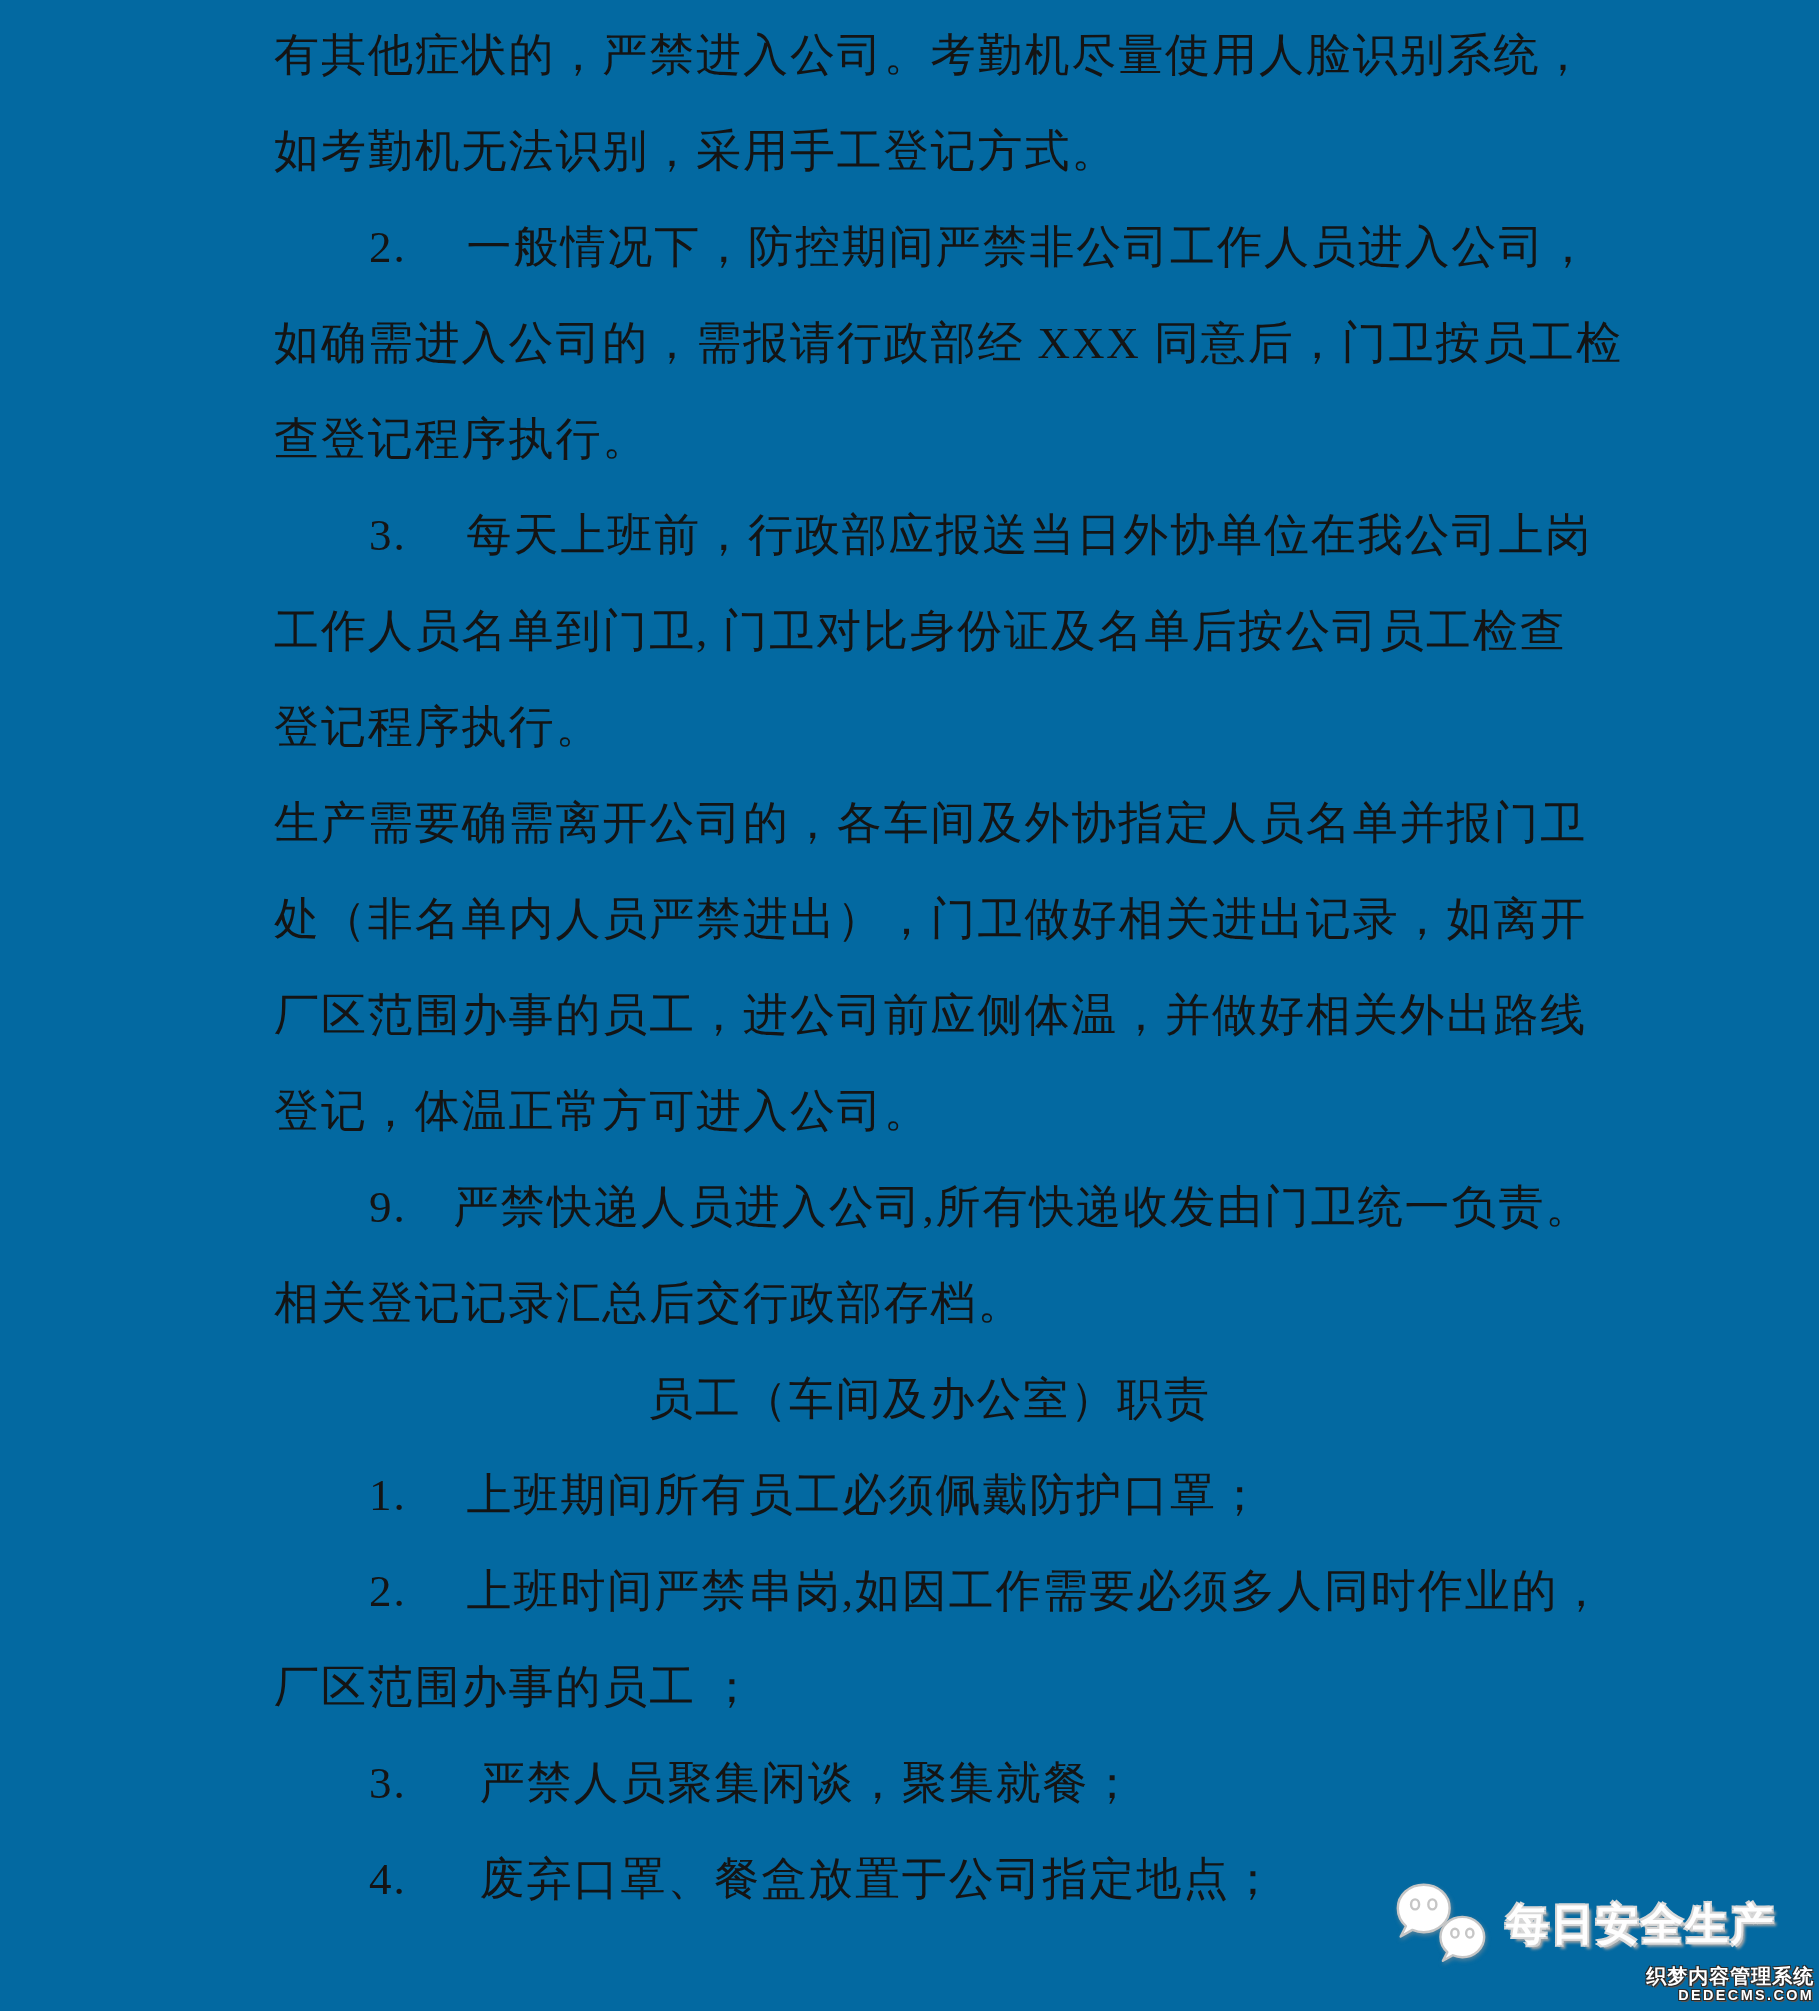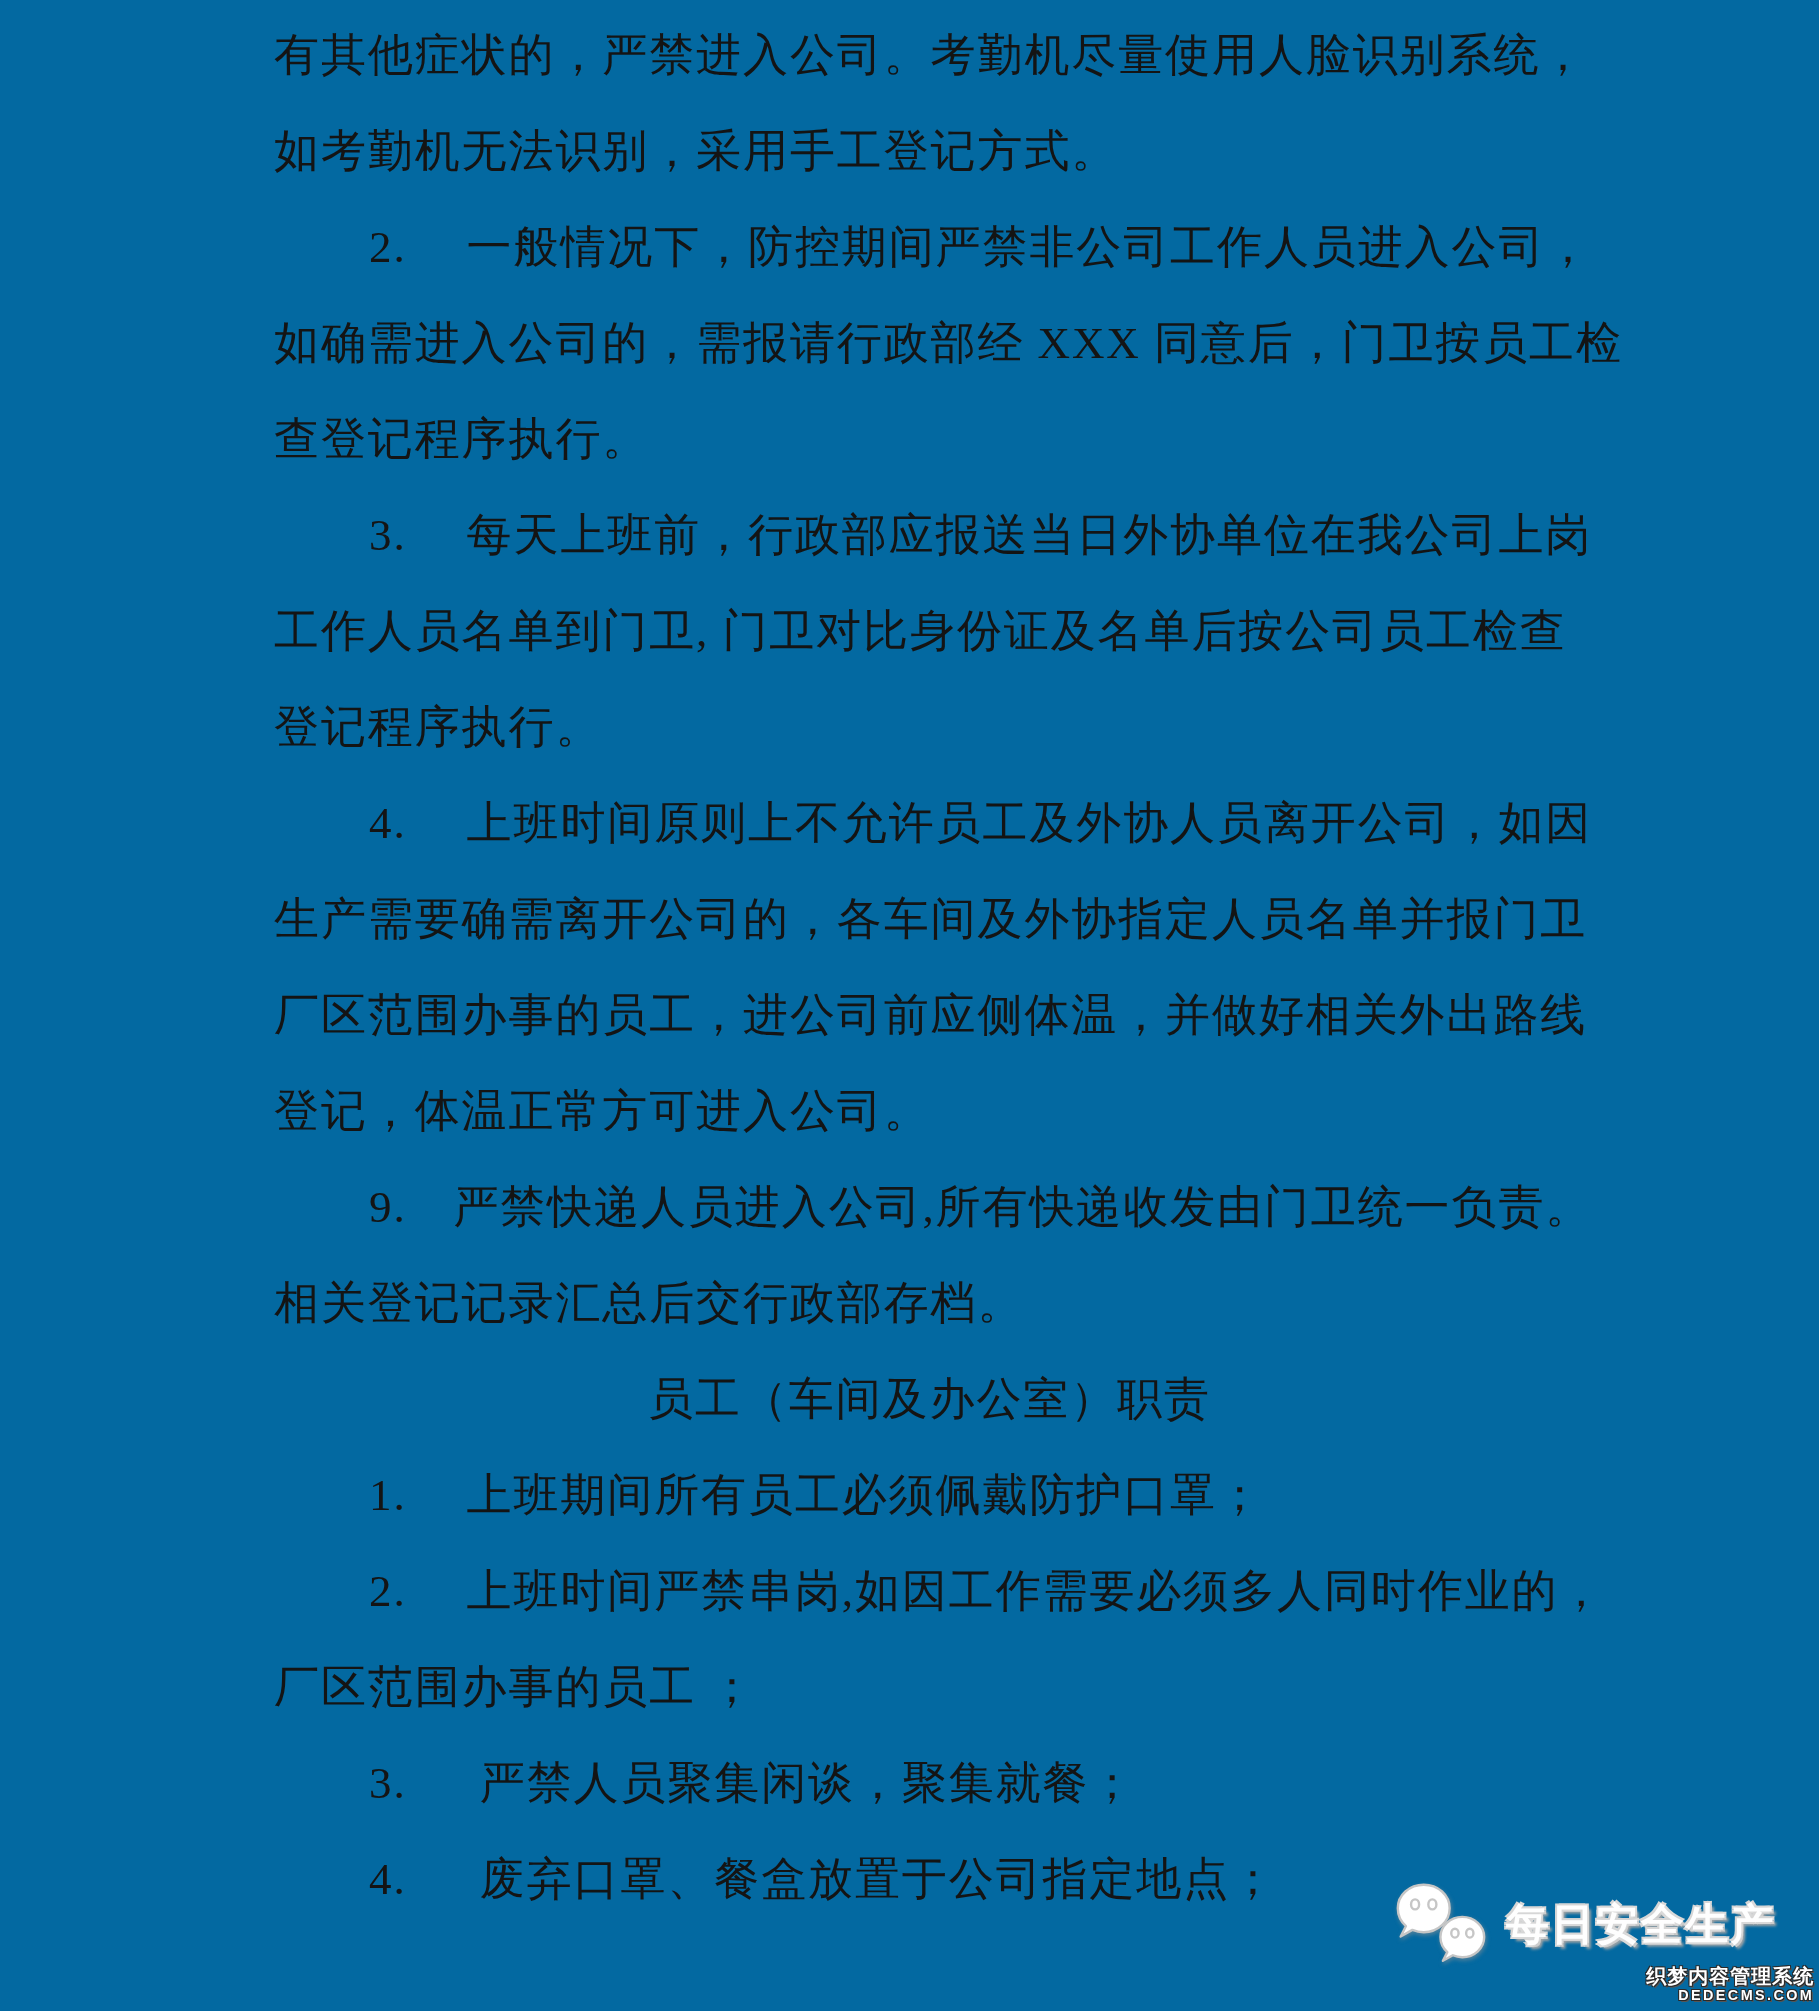--- a/index.html
+++ b/index.html
@@ -107,22 +107,22 @@
 
   <div class="doc">
     <div class="line">有其他症状的，严禁进入公司。考勤机尽量使用人脸识别系统，</div>
     <div class="line">如考勤机无法识别，采用手工登记方式。</div>
     <div class="line indent">2.　 一般情况下，防控期间严禁非公司工作人员进入公司，</div>
     <div class="line">如确需进入公司的，需报请行政部经 XXX 同意后，门卫按员工检</div>
     <div class="line">查登记程序执行。</div>
     <div class="line indent">3.　 每天上班前，行政部应报送当日外协单位在我公司上岗</div>
     <div class="line">工作人员名单到门卫, 门卫对比身份证及名单后按公司员工检查</div>
     <div class="line">登记程序执行。</div>
-    <div class="line indent">4.　 上班时间原则上不允许员工及外协人员离开公司，如因</div>
     <div class="line">生产需要确需离开公司的，各车间及外协指定人员名单并报门卫</div>
+    <div class="line">处（非名单内人员严禁进出），门卫做好相关进出记录，如离开</div>
     <div class="line">厂区范围办事的员工，进公司前应侧体温，并做好相关外出路线</div>
     <div class="line">登记，体温正常方可进入公司。</div>
     <div class="line indent">9.　严禁快递人员进入公司,所有快递收发由门卫统一负责。</div>
     <div class="line">相关登记记录汇总后交行政部存档。</div>
     <div class="line heading">员工（车间及办公室）职责</div>
     <div class="line indent">1.　 上班期间所有员工必须佩戴防护口罩；</div>
     <div class="line indent">2.　 上班时间严禁串岗,如因工作需要必须多人同时作业的，</div>
     <div class="line">厂区范围办事的员工 ；</div>
     <div class="line indent">3.　  严禁人员聚集闲谈，聚集就餐；</div>
     <div class="line indent">4.　  废弃口罩、餐盒放置于公司指定地点；</div>

